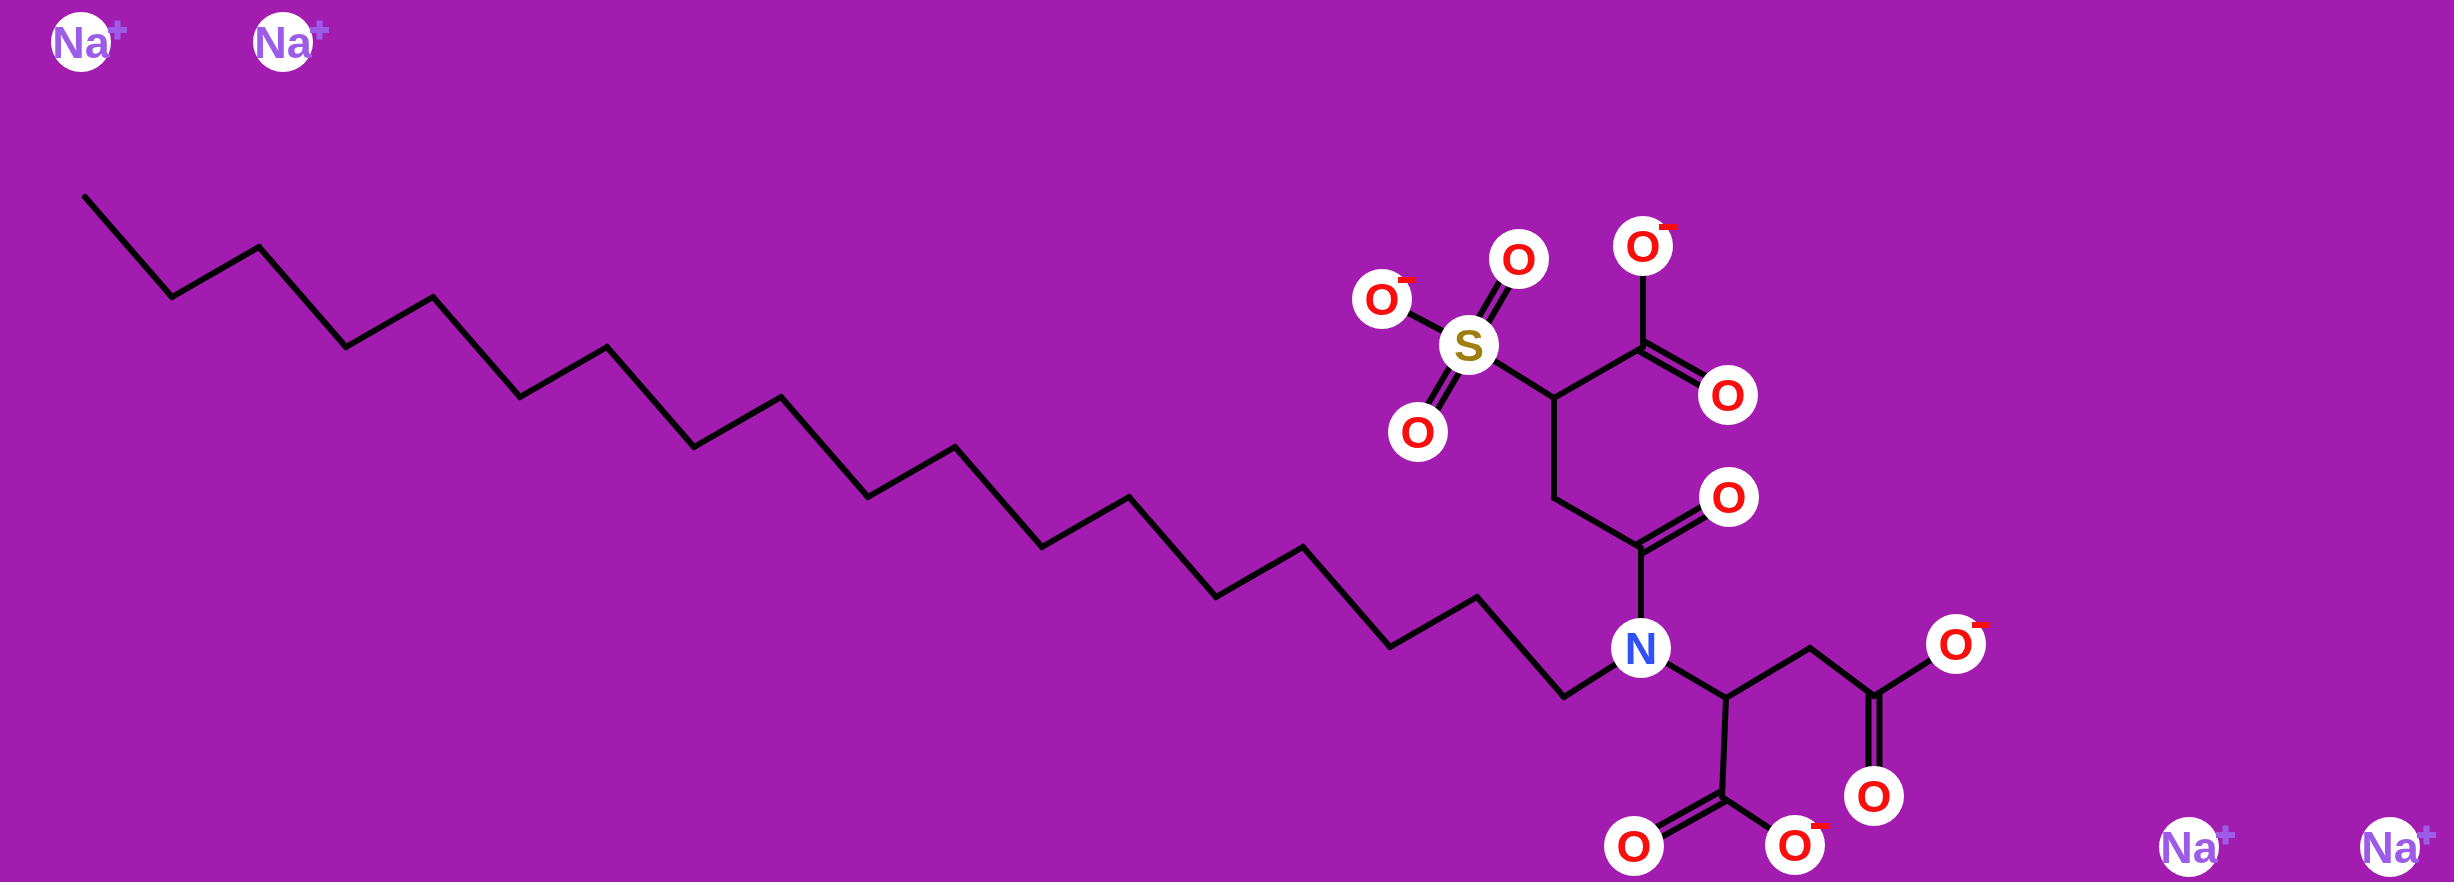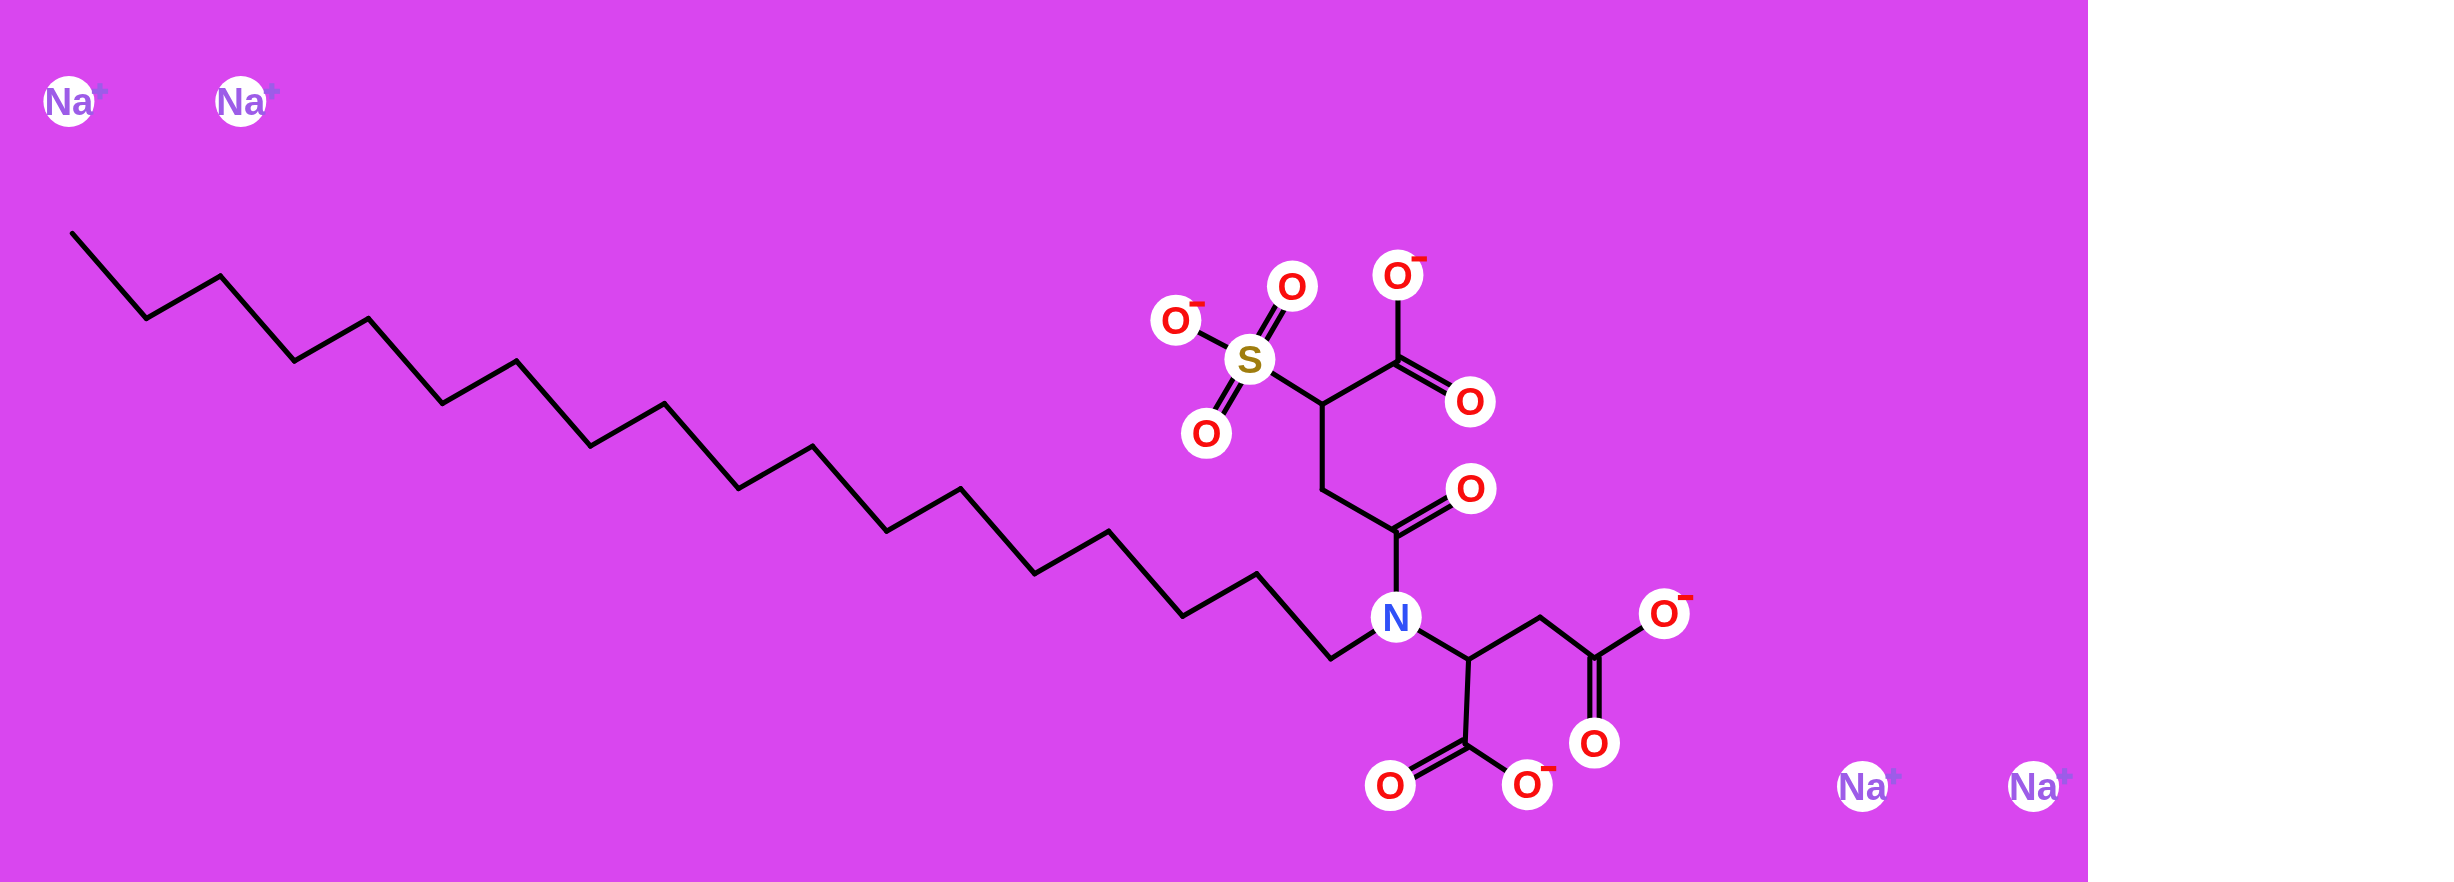--- a/index.html
+++ b/index.html
@@ -2,23 +2,23 @@
 <html><head>
 <meta charset="utf-8">
 <style>
   html, body {
     margin: 0;
     padding: 0;
     background: #ffffff;
   }
   .canvas {
     position: relative;
-    width: 2088px;
+    width: 2454px;
     height: 882px;
-    background: #d946ef;
+    background: #a21caf;
     overflow: hidden;
   }
   .canvas svg {
     display: block;
     width: 100%;
     height: 100%;
   }
   .atom-label {
     font-family: "Liberation Sans", "DejaVu Sans", sans-serif;
     font-weight: bold;

